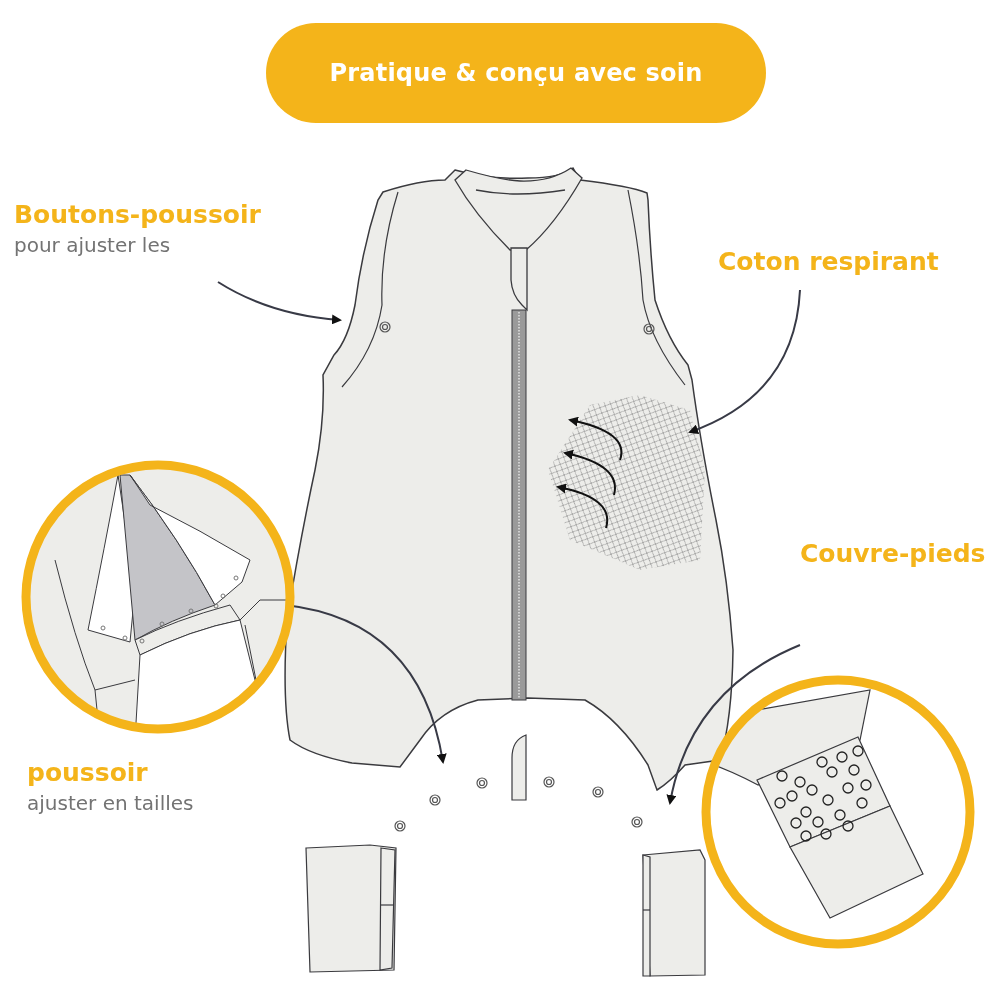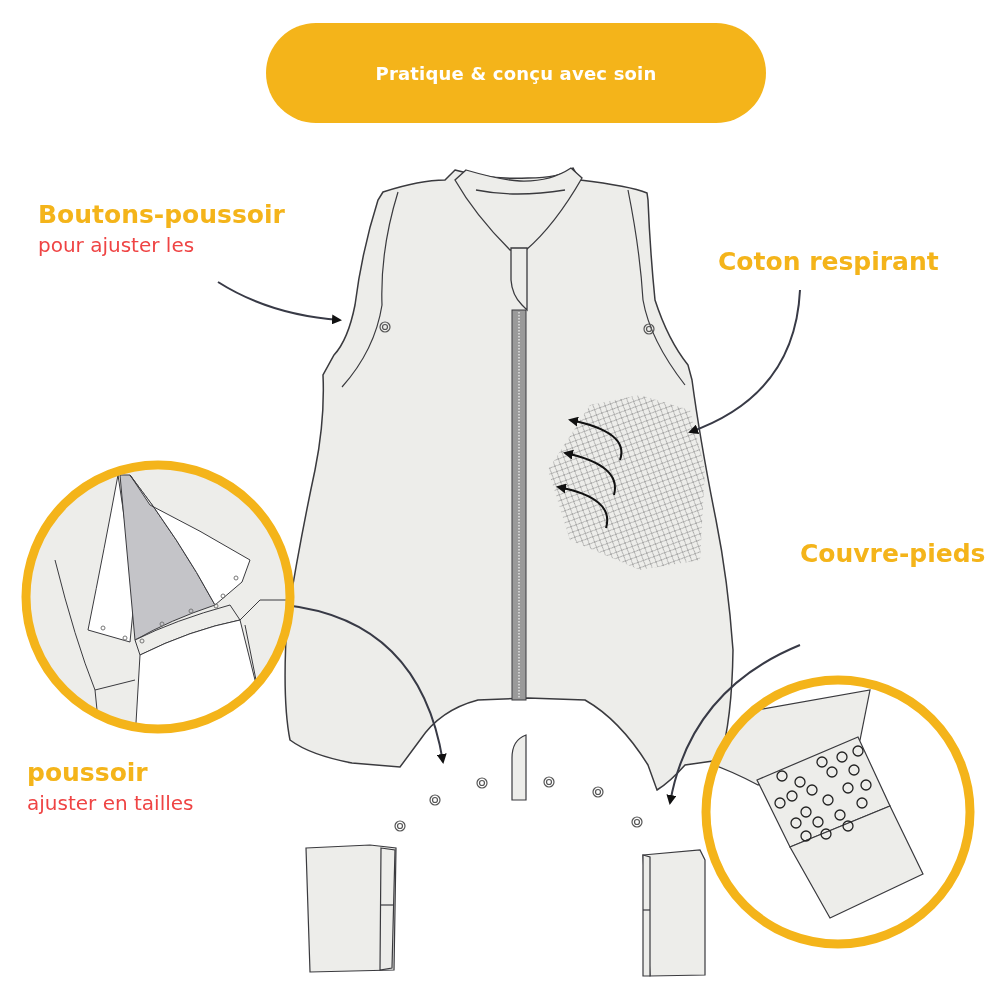--- a/index.html
+++ b/index.html
@@ -1,27 +1,27 @@
 <!DOCTYPE html>
 <html><head>
 <meta charset="utf-8">
 <style>
   html, body { margin: 0; padding: 0; background: #ffffff; }
   body { width: 1000px; height: 1000px; position: relative; overflow: hidden; font-family: "DejaVu Sans", "Liberation Sans", sans-serif; }
   .pill {
     position: absolute; left: 266px; top: 23px; width: 500px; height: 100px;
     background: #f4b41a; border-radius: 50px;
     display: flex; align-items: center; justify-content: center;
-    color: #ffffff; font-weight: bold; font-size: 18px; letter-spacing: 0.2px;
+    color: #ffffff; font-weight: bold; font-size: 24px; letter-spacing: 0.2px;
   }
   .illustration { position: absolute; left: 0; top: 0; width: 1000px; height: 1000px; }
   .label { position: absolute; line-height: 31px; }
   .label .title { color: #f4b41a; font-weight: bold; font-size: 25px; display: block; line-height: 32px; }
-  .label .desc { color: #ef4444; font-size: 20px; display: block; line-height: 29px; }
-  #lbl-arm { left: 38px; top: 199px; width: 300px; }
+  .label .desc { color: #737373; font-size: 20px; display: block; line-height: 29px; }
+  #lbl-arm { left: 14px; top: 199px; width: 300px; }
   #lbl-cotton { left: 718px; top: 246px; width: 280px; }
   #lbl-feet { left: 768px; top: 538px; width: 230px; margin-left: 32px; }
   #lbl-diaper { left: 27px; top: 757px; width: 270px; }
 </style>
 </head>
 <body>
 
 <div class="pill">
   <span>Pratique &amp; conçu avec soin</span>
 </div>

